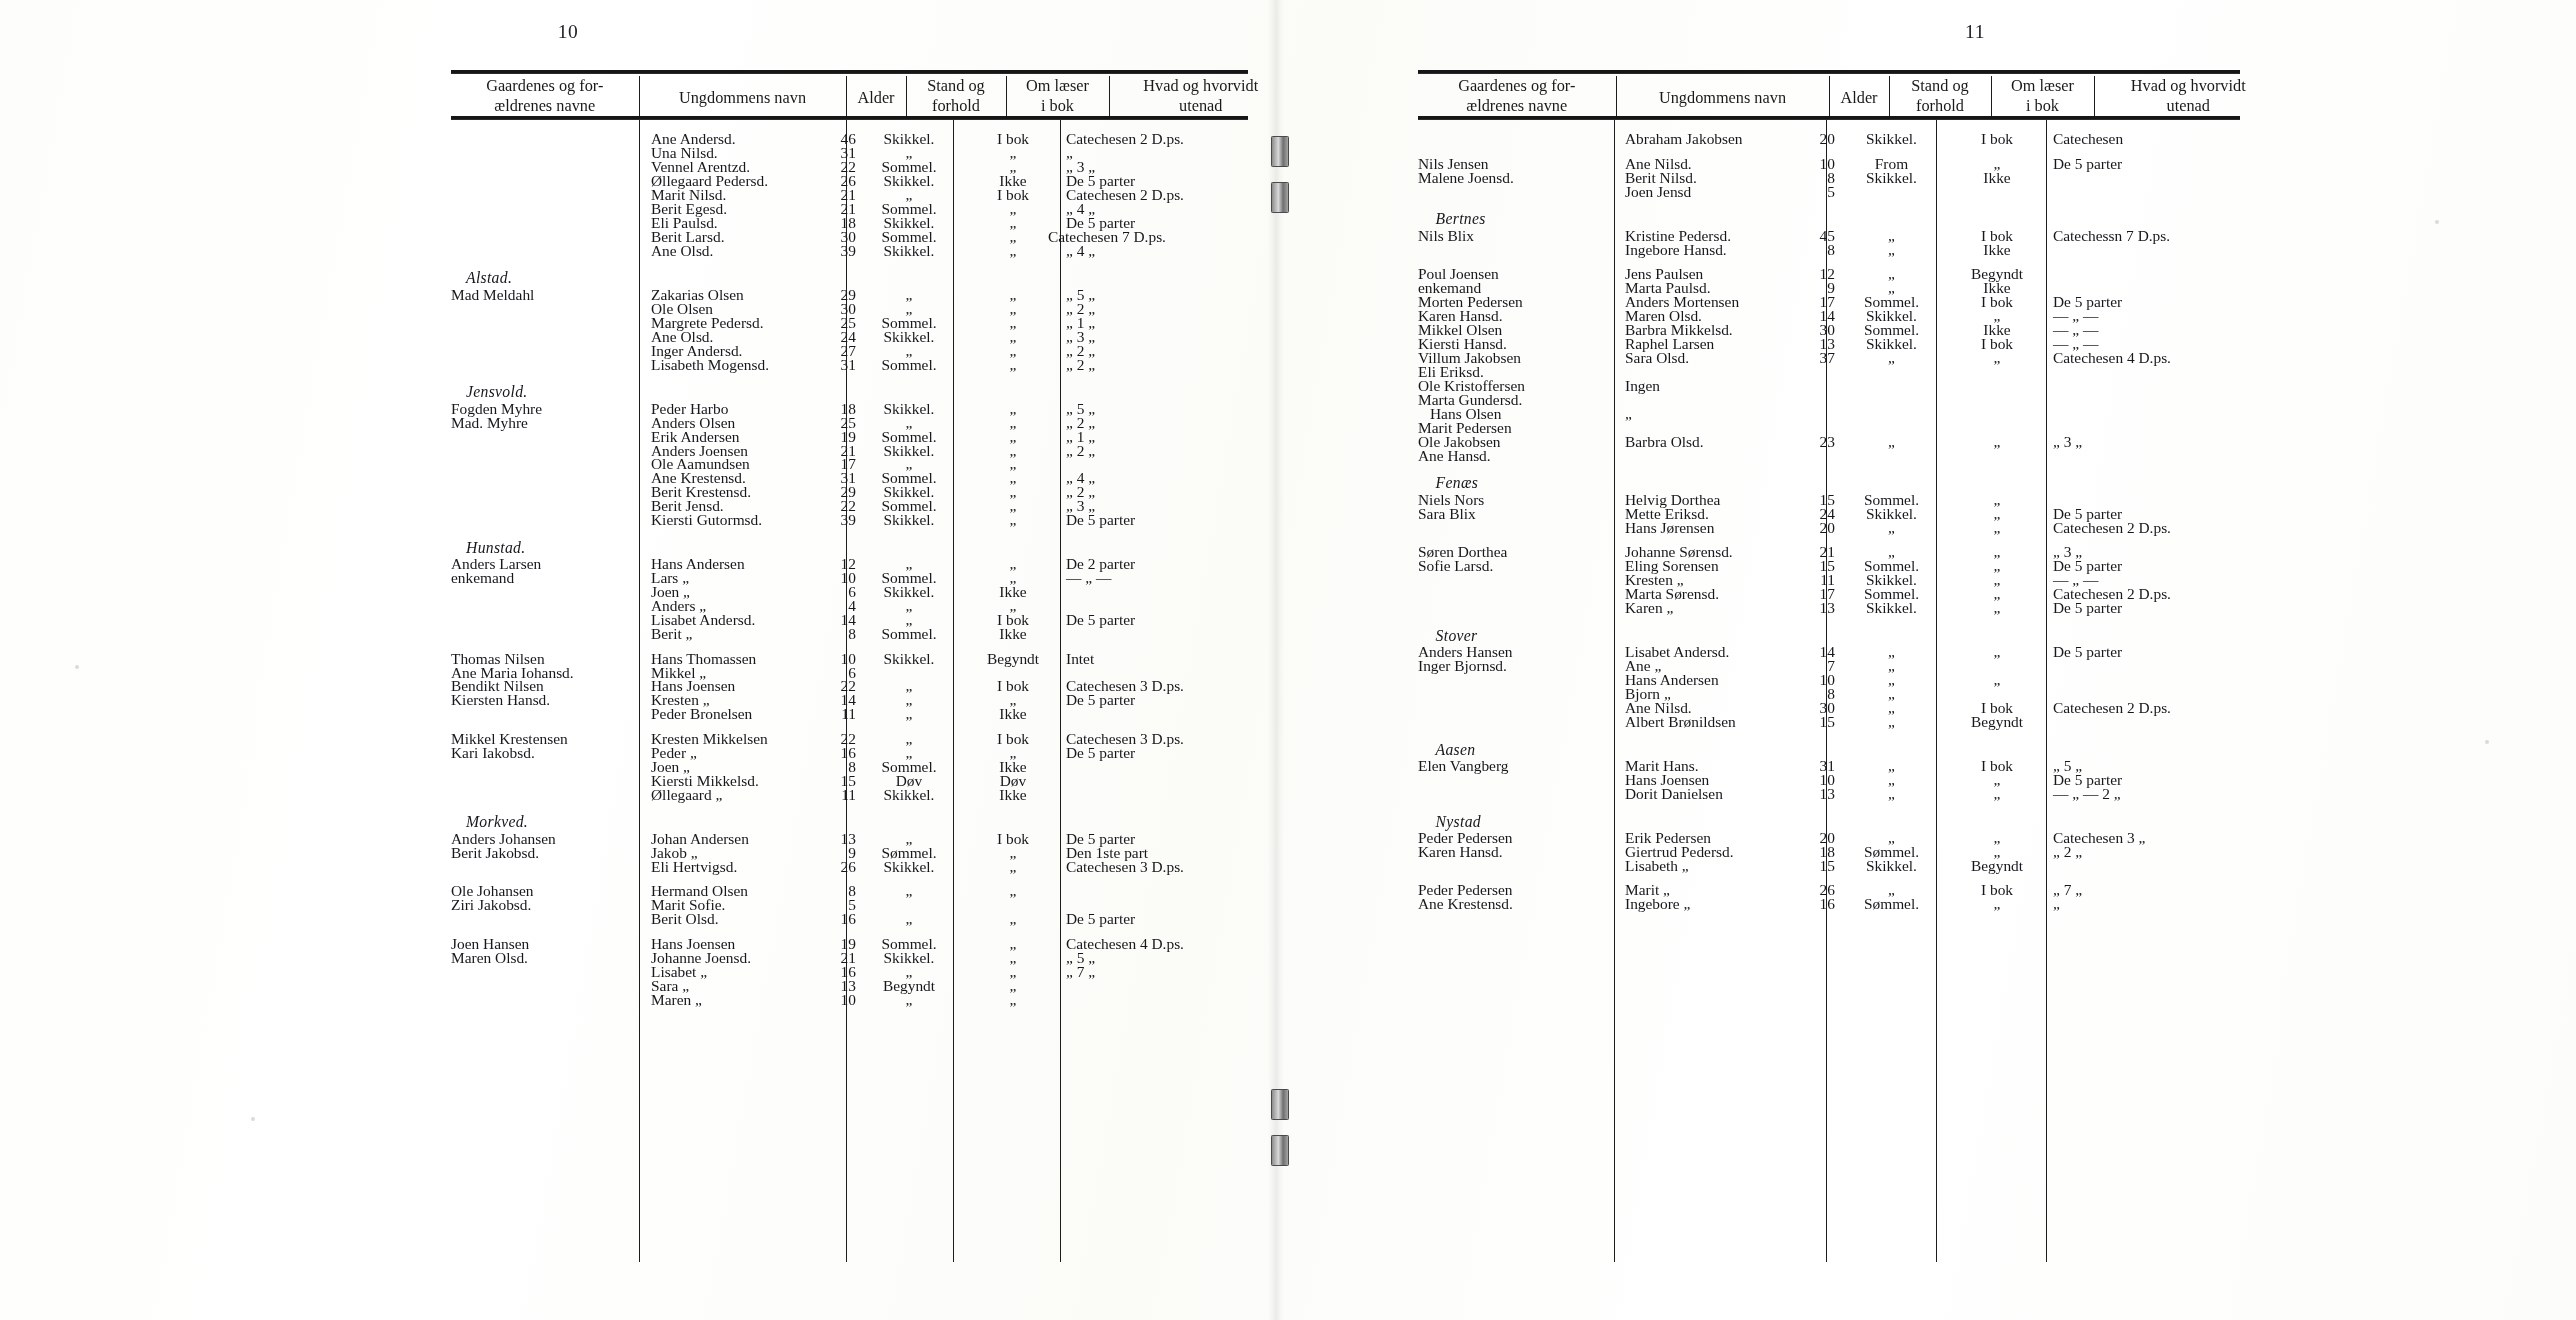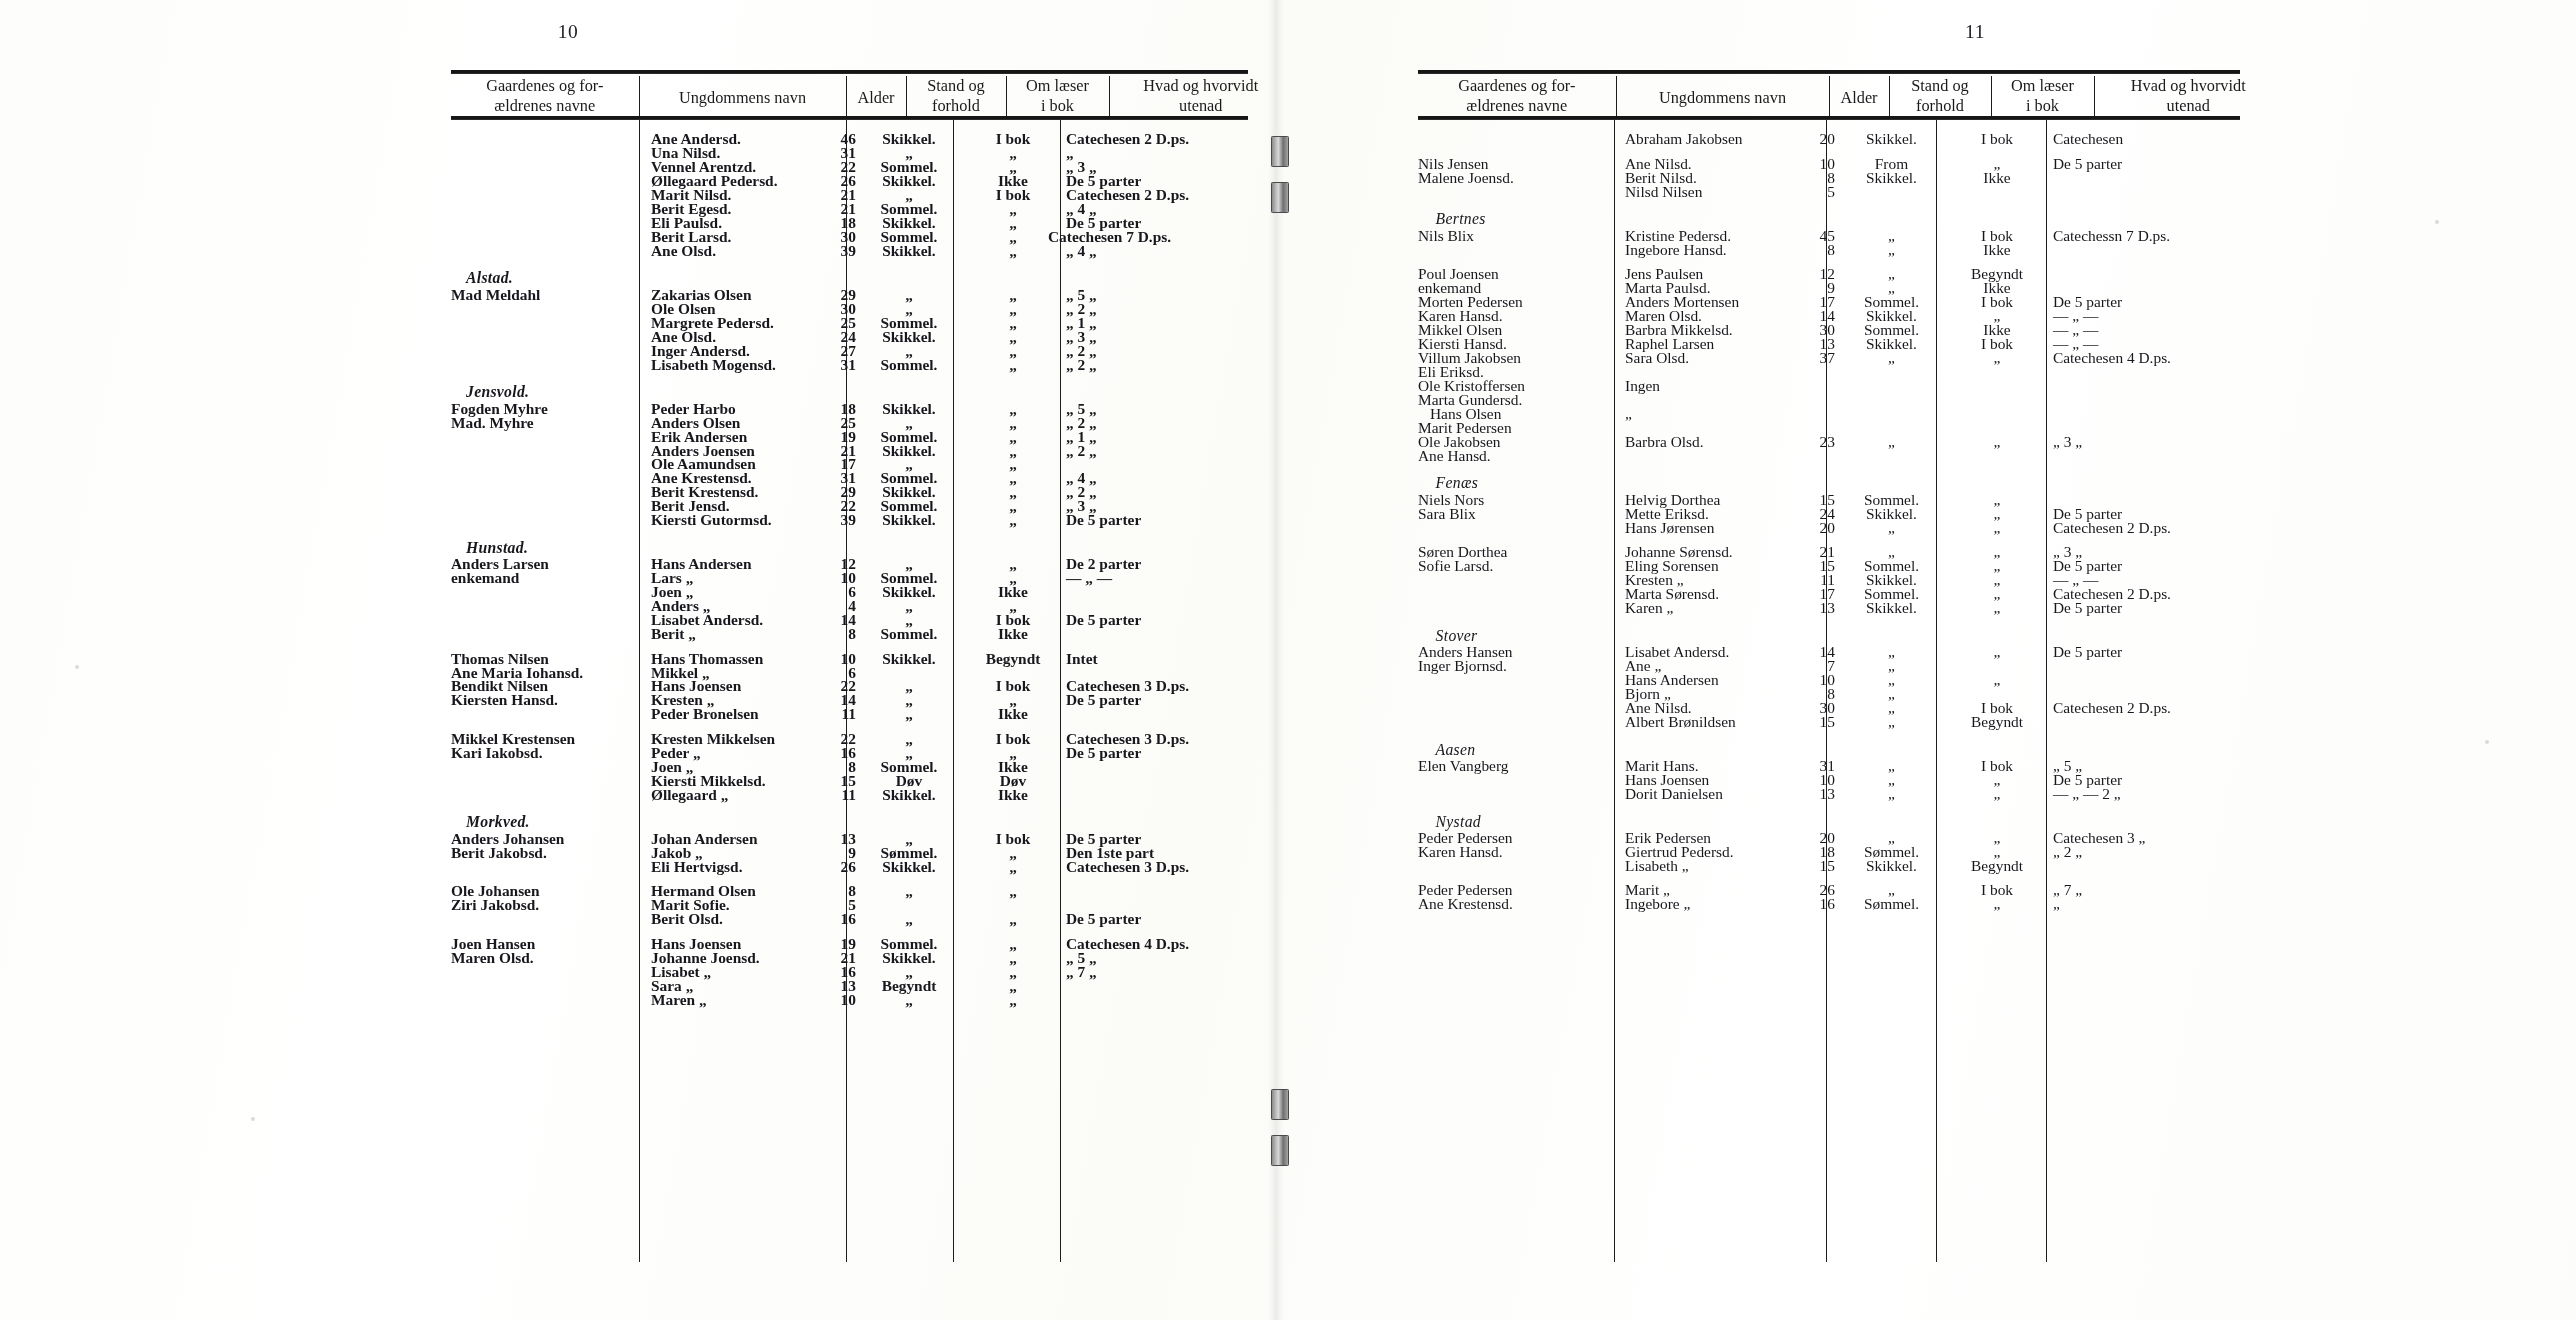--- a/index.html
+++ b/index.html
@@ -110,21 +110,21 @@
   .page-right .col-age     { width: 60px;  }
   .page-right .col-stand   { width: 102px; }
   .page-right .col-read    { width: 103px; }
   .page-right .col-what    { width: 188px; }
 
   
   .grid-body {
     position: relative;
     width: 100%;
   }
-  .page-left  .grid-body { height: 1167px; font-weight: bold; }
+  .page-left  .grid-body { height: 1167px; }
   .page-right .grid-body { height: 1167px; }
 
   .vrule {
     position: absolute;
     top: 0;
     width: 0;
     border-left: 1.9px solid #1c1c1c;
   }
 
   .cell {
@@ -535,21 +535,21 @@
         <div class="cell " style="left: 207px; top: 36px;">Ane Nilsd.</div>
         <div class="cell " style="left: 389px; top: 36px; width: 28px; text-align: right;">10</div>
         <div class="cell " style="left: 429px; top: 36px; width: 89px; text-align: center;">From</div>
         <div class="cell " style="left: 532px; top: 36px; width: 94px; text-align: center;">„</div>
         <div class="cell " style="left: 635px; top: 36px;">De 5 parter</div>
         <div class="cell " style="left: 0px; top: 50px;">Malene Joensd.</div>
         <div class="cell " style="left: 207px; top: 50px;">Berit Nilsd.</div>
         <div class="cell " style="left: 389px; top: 50px; width: 28px; text-align: right;">8</div>
         <div class="cell " style="left: 429px; top: 50px; width: 89px; text-align: center;">Skikkel.</div>
         <div class="cell " style="left: 532px; top: 50px; width: 94px; text-align: center;">Ikke</div>
-        <div class="cell " style="left: 207px; top: 64px;">Nilsd Nilsen</div>
+        <div class="cell " style="left: 207px; top: 64px;">Joen Jensd</div>
         <div class="cell " style="left: 389px; top: 64px; width: 28px; text-align: right;">5</div>
         <div class="cell farm-name" style="left: 17.6px; top: 91px;">Bertnes</div>
         <div class="cell " style="left: 0px; top: 108px;">Nils Blix</div>
         <div class="cell " style="left: 207px; top: 108px;">Kristine Pedersd.</div>
         <div class="cell " style="left: 389px; top: 108px; width: 28px; text-align: right;">45</div>
         <div class="cell " style="left: 429px; top: 108px; width: 89px; text-align: center;">„</div>
         <div class="cell " style="left: 532px; top: 108px; width: 94px; text-align: center;">I bok</div>
         <div class="cell " style="left: 635px; top: 108px;">Catechessn 7 D.ps.</div>
         <div class="cell " style="left: 207px; top: 122px;">Ingebore Hansd.</div>
         <div class="cell " style="left: 389px; top: 122px; width: 28px; text-align: right;">8</div>

